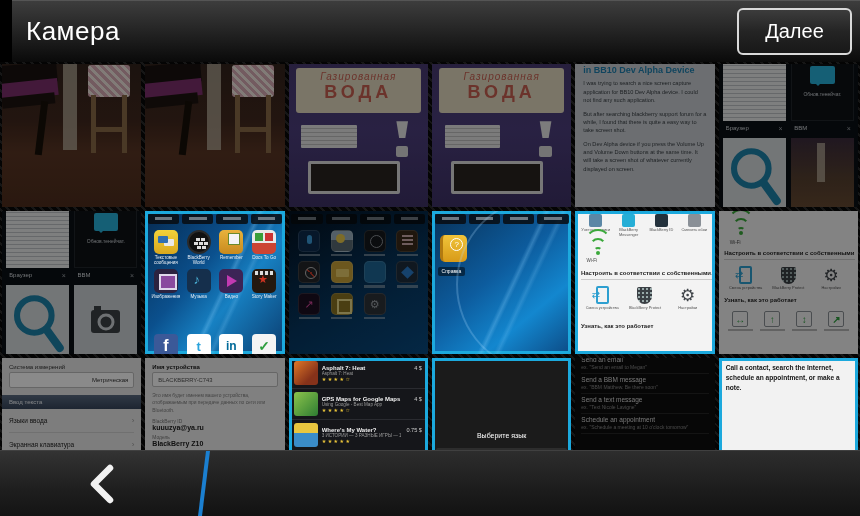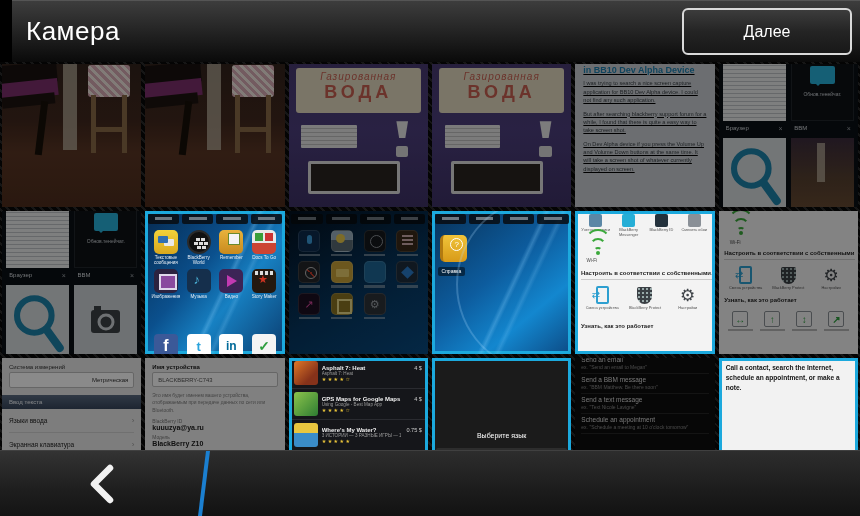--- a/index.html
+++ b/index.html
@@ -5,23 +5,23 @@
   * { margin:0; padding:0; box-sizing:border-box; }
   html,body { width:860px; height:516px; overflow:hidden; background:#000;
     font-family:"Liberation Sans", sans-serif; }
   .stage { position:relative; width:860px; height:516px; overflow:hidden; background:#000; }
 
   
   .header { position:absolute; top:0; left:12px; right:0; height:62px;
     background:linear-gradient(180deg,#3d3d3d 0%,#262626 45%,#141414 80%,#0a0a0a 100%);
     border-top:1px solid #555; display:flex; align-items:center; z-index:6; }
   .title { color:#fff; font-size:26px; font-weight:400; margin-left:14px; letter-spacing:.5px; }
-  .next-btn { position:absolute; right:8px; top:7px; width:170px; height:47px;
+  .next-btn { position:absolute; right:8px; top:7px; width:115px; height:47px;
     background:linear-gradient(180deg,#3c3c3c,#242424 50%,#181818);
-    border:2px solid #d9d9d9; border-radius:6px; color:#fff; font-size:16px;
+    border:2px solid #d9d9d9; border-radius:6px; color:#fff; font-size:20px;
     font-family:"Liberation Sans", sans-serif; }
 
   
   .grid { position:absolute; top:62px; left:0; right:0; bottom:0;
     background:repeating-linear-gradient(45deg,#161616 0 2px,#040404 2px 6px);
     display:grid; grid-template-columns:repeat(6,1fr); grid-auto-rows:143px;
     gap:4px; padding:2px; overflow:hidden; }
   .thumb { position:relative; background:#0c0c0c; overflow:hidden; }
   .thumb.sel { box-shadow:inset 0 0 0 3px #1ca9dd; }
   .thumb.sel > .sc { outline:3px solid #1ca9dd; outline-offset:-3px; }
@@ -49,21 +49,21 @@
   .vend-l2 { font-size:18px; font-weight:bold; letter-spacing:4px; }
   .vend-slot { position:absolute; left:9%; top:43%; width:40%; height:16%;
     background:repeating-linear-gradient(#e3e3e3 0 3px,#bdbdbd 3px 4px); border-radius:1px; }
   .vend-cup { position:absolute; right:13%; top:40%; width:11%; height:12%; background:#e6e6e6;
     clip-path:polygon(12% 0,88% 0,70% 100%,30% 100%); }
   .vend-coin { position:absolute; right:14%; top:57%; width:9%; height:8%; background:#d6d6d6; border-radius:2px; }
   .vend-win { position:absolute; left:14%; top:68%; width:66%; height:23%;
     background:#2a2320; border:3px solid #ddd; border-radius:2px; }
 
   
-  .sc-art { background:#c7ccd1; padding:4px 8px;text-decoration:underline; }
+  .sc-art { background:#c7ccd1; padding:4px 8px; }
   .art-title { color:#1f7fae; font-weight:bold; font-size:9px; line-height:1.15; margin:-3px 0 4px; }
   .art-p { font-size:5.6px; color:#3a3f44; line-height:1.5; margin-bottom:5px; }
 
   
   .sc-sw { background:#0a0f15; }
   .sw-doc { position:absolute; left:3%; top:-10%; width:45%; height:50%;
     background:repeating-linear-gradient(#e9ebeb 0 3px,#bcc1c5 3px 4px); }
   .sw-bbm { position:absolute; right:3%; top:-10%; width:45%; height:50%;
     background:#0d1115; border:1px solid #20262c; }
   .bbm-bubble { position:absolute; left:30%; top:22%; width:40%; height:26%; background:#28b0d8; border-radius:2px; }

